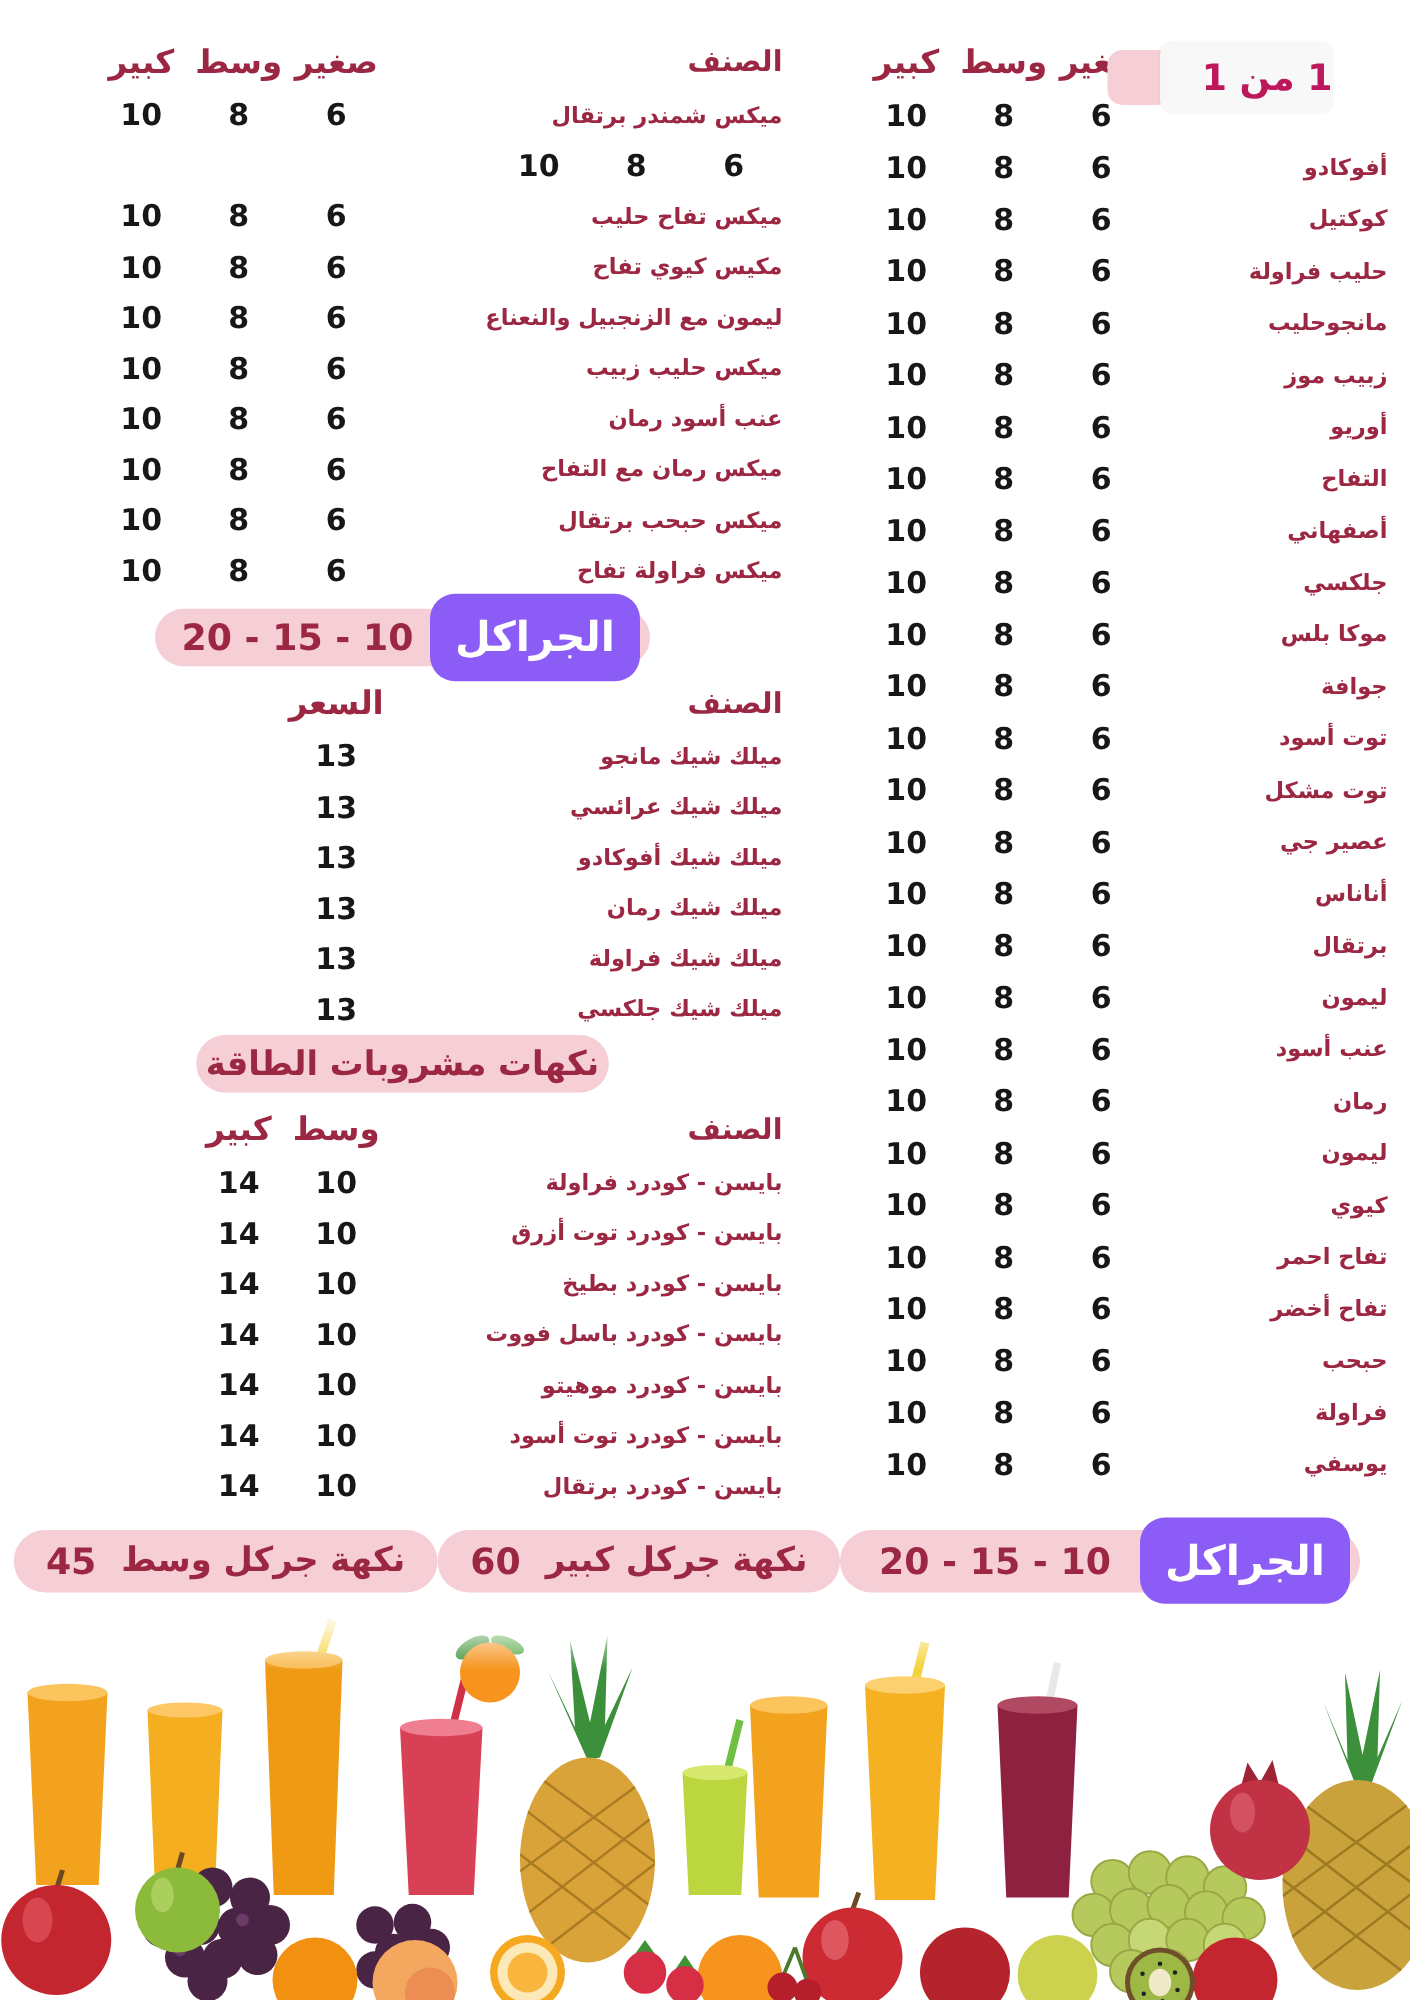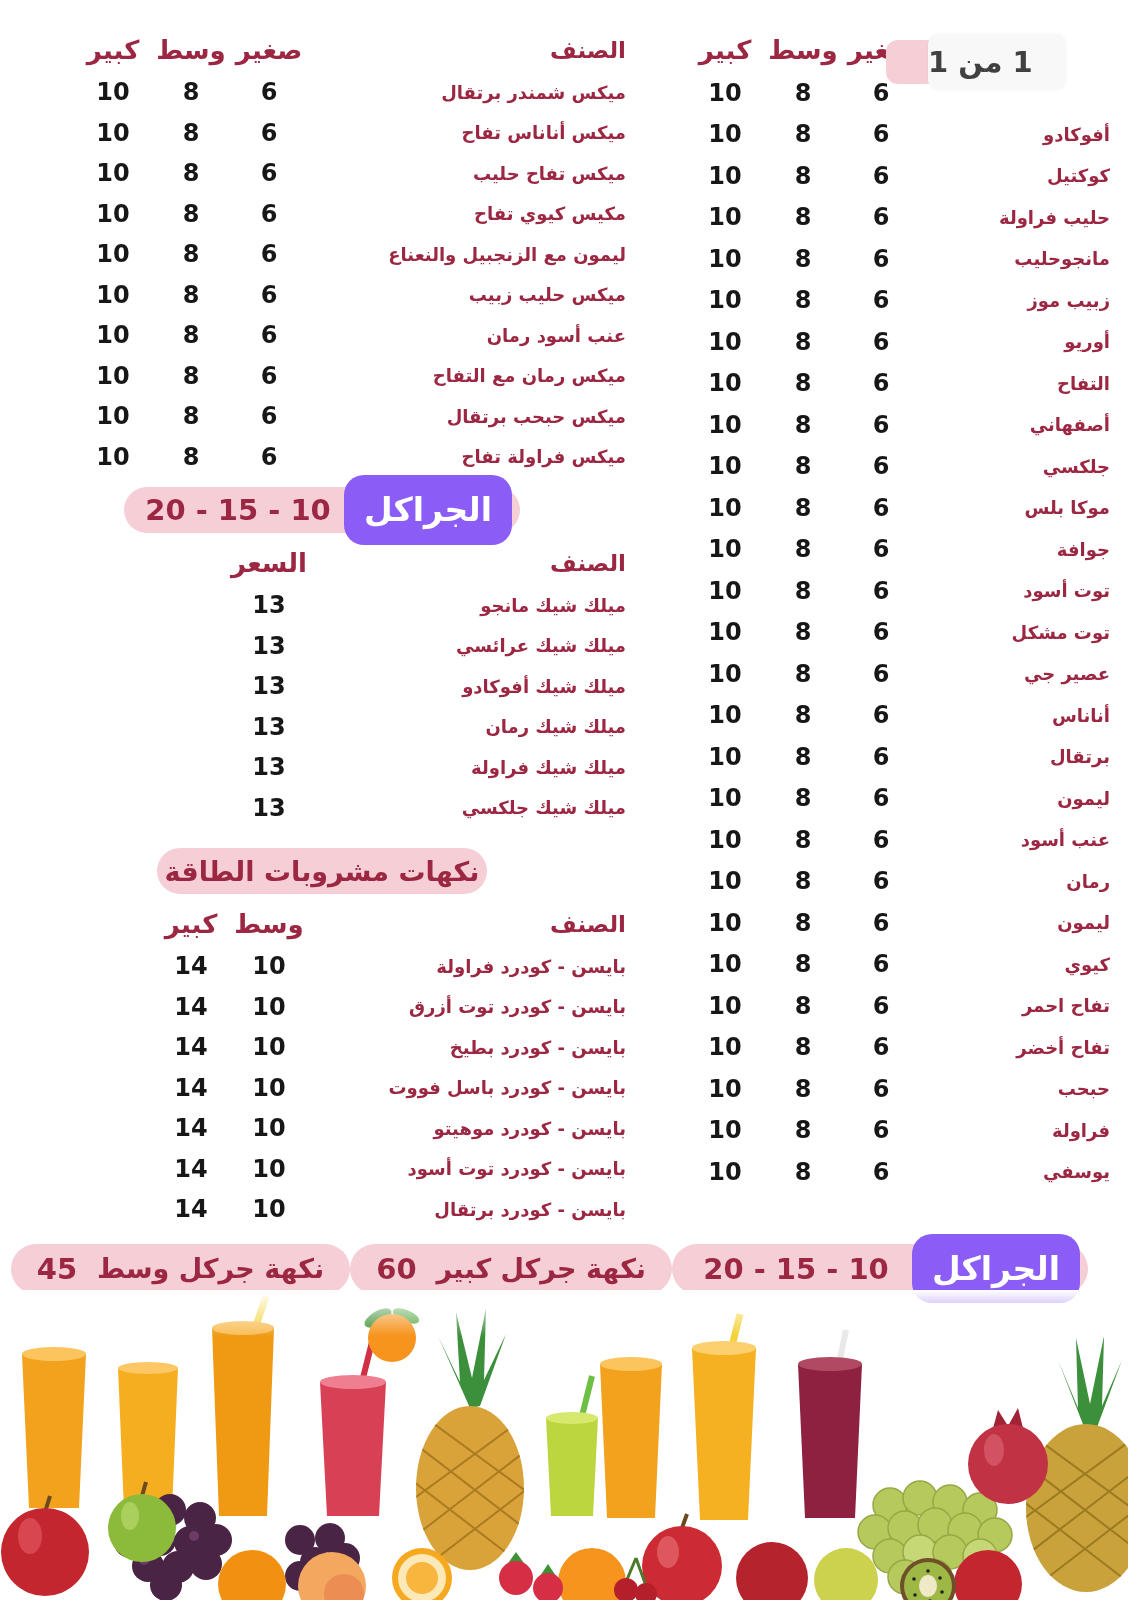--- a/index.html
+++ b/index.html
@@ -17,29 +17,29 @@
   .row.hdr{height:44px;}
   .row.hdr.gap{margin-top:8px;}
   .iname{flex:1;min-width:0;font-size:18px;color:#9c2742;white-space:nowrap;}
   .price{flex:0 0 78px;width:78px;text-align:center;font-size:24px;color:#171717;}
   .hdr .iname{font-size:23px;}
   .hdr .price{font-size:26px;color:#9c2742;}
   .pill{background:#f5ced6;color:#9c2742;border-radius:26px;display:flex;align-items:center;flex:none;}
   .jerry{width:380px;height:46px;margin:10px auto 0;padding:0 8px;justify-content:space-between;}
   .jerry .dark{background:#8b5cf6;color:#fff;border-radius:20px;padding:14px 20px;font-size:33px;line-height:1.25;}
   .jerry .nums{flex:1;text-align:center;font-size:29px;}
-  .energy-pill{width:330px;height:46px;margin:20px auto 0;justify-content:center;font-size:27px;}
+  .energy-pill{width:330px;height:46px;margin:0 auto 0;justify-content:center;font-size:27px;}
   .bottom-row{display:flex;justify-content:space-between;align-items:center;padding:14px 40px 0;}
   .jerry-bottom{width:400px;height:50px;margin:0;}
   .flavor{height:50px;padding:0 26px;gap:20px;justify-content:center;font-size:27px;}
   .flavor .bignum{font-size:29px;}
   .overlay{
     position:absolute;top:34px;left:928px;width:138px;height:56px;background:rgba(248,248,248,0.97);
-    border-radius:10px;display:flex;align-items:center;justify-content:flex-end;
-    color:#404040;font-size:29px;z-index:3;box-shadow:0 0 2px rgba(0,0,0,0.08);
+    border-radius:10px;display:flex;align-items:center;justify-content:flex-start;
+    color:#be185d;font-size:29px;z-index:3;box-shadow:0 0 2px rgba(0,0,0,0.08);
   }
   .sliver{position:absolute;top:40px;left:886px;width:52px;height:44px;background:#f5ced6;border-radius:12px;z-index:2;}
   .fruit-band{position:absolute;left:0;bottom:0;z-index:1;display:block;}
 </style>
 </head>
 <body>
 
 <div class="page">
 
   <div class="sliver"></div>
@@ -230,21 +230,20 @@
         <div class="price">كبير</div>
       </div>
       <div id="mix-rows">
           <div class="row">
             <div class="iname">ميكس شمندر برتقال</div>
             <div class="price">6</div>
             <div class="price">8</div>
             <div class="price">10</div>
           </div>
           <div class="row">
-            <div class="iname">ميكس أناناس تفاح</div>
             <div class="price">6</div>
             <div class="price">8</div>
             <div class="price">10</div>
           </div>
           <div class="row">
             <div class="iname">ميكس تفاح حليب</div>
             <div class="price">6</div>
             <div class="price">8</div>
             <div class="price">10</div>
           </div>

